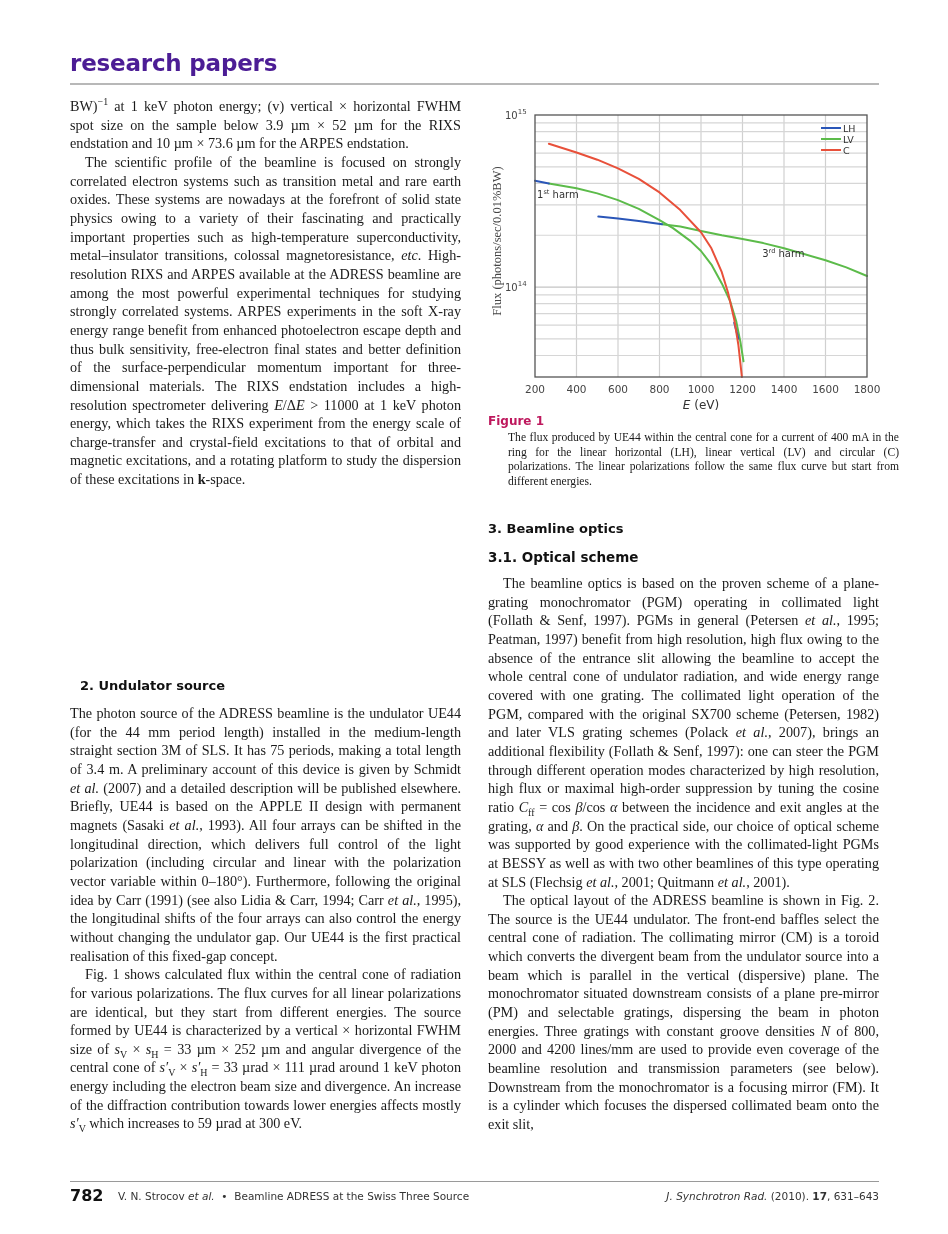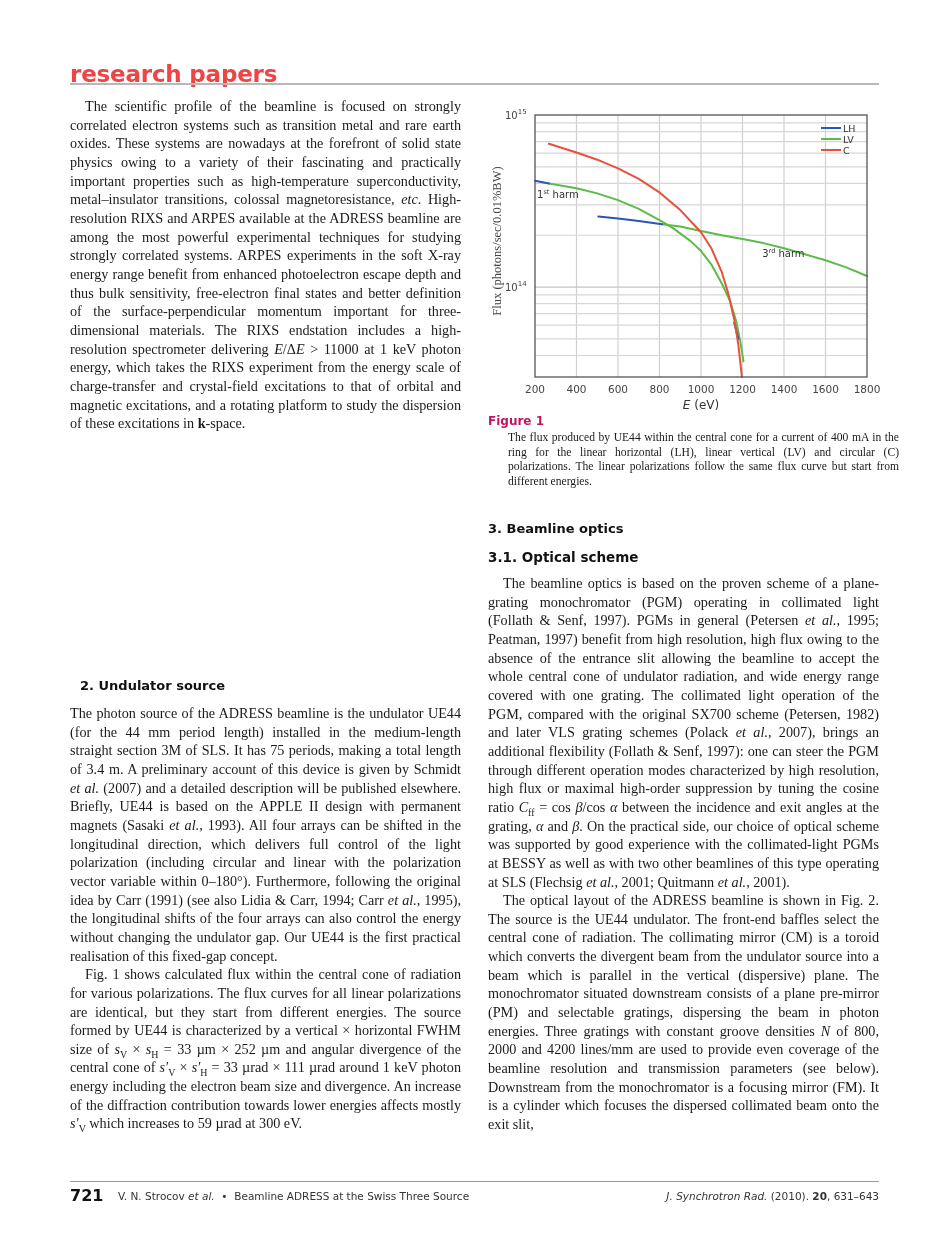--- a/index.html
+++ b/index.html
@@ -1,18 +1,18 @@
 <!DOCTYPE html>
 <html><head>
 <meta charset="utf-8">
 <style>
   html, body { margin: 0; padding: 0; background: #ffffff; }
   body { width: 948px; height: 1234px; position: relative; overflow: hidden; color: #1a1a1a; }
 
-  #running-head { position: absolute; left: 70px; top: 50px; font-family: "DejaVu Sans", sans-serif; font-weight: bold; font-size: 23px; letter-spacing: -0.2px; color: #ef4444; margin-top: 11px; }
+  #running-head { position: absolute; left: 70px; top: 50px; font-family: "DejaVu Sans", sans-serif; font-weight: bold; font-size: 23px; letter-spacing: -0.2px; color: #4c1d95; }
   #head-rule { position: absolute; left: 70px; top: 83px; width: 809px; height: 2px; background: #b8b8b8; }
 
   .col { position: absolute; width: 391px; font-family: "Liberation Serif", serif; font-size: 14.2px; line-height: 18.65px; text-align: justify; color: #1a1a1a; }
   .col p { margin: 0; }
   .col p.indent { text-indent: 15px; }
   #col-left-top { left: 70px; top: 97px; }
   #col-left-bottom { left: 70px; top: 704px; }
   #col-right-bottom { left: 488px; top: 574px; }
 
   .sec-head { position: absolute; font-family: "DejaVu Sans", sans-serif; font-weight: bold; font-size: 13px; color: #111; }
@@ -33,20 +33,21 @@
   .b { font-weight: bold; }
   sup, sub { font-size: 70%; line-height: 0; }
 </style>
 </head>
 <body>
 
 <div id="running-head">research papers</div>
 <div id="head-rule"></div>
 
 <div id="col-left-top" class="col">
+    <p><span>BW)</span><sup>−1</sup><span> at 1 keV photon energy; (v) vertical × horizontal FWHM spot size on the sample below 3.9 µm × 52 µm for the RIXS endstation and 10 µm × 73.6 µm for the ARPES endstation.</span></p>
     <p class="indent"><span>The scientific profile of the beamline is focused on strongly correlated electron systems such as transition metal and rare earth oxides. These systems are nowadays at the forefront of solid state physics owing to a variety of their fascinating and practically important properties such as high-temperature superconductivity, metal–insulator transitions, colossal magnetoresistance, </span><span class="it">etc</span><span>. High-resolution RIXS and ARPES available at the ADRESS beamline are among the most powerful experimental techniques for studying strongly correlated systems. ARPES experiments in the soft X-ray energy range benefit from enhanced photoelectron escape depth and thus bulk sensitivity, free-electron final states and better definition of the surface-perpendicular momentum important for three-dimensional materials. The RIXS endstation includes a high-resolution spectrometer delivering </span><span class="it">E</span><span>/Δ</span><span class="it">E</span><span> &gt; 11000 at 1 keV photon energy, which takes the RIXS experiment from the energy scale of charge-transfer and crystal-field excitations to that of orbital and magnetic excitations, and a rotating platform to study the dispersion of these excitations in </span><span class="b">k</span><span>-space.</span></p>
   </div>
 
 <div id="sec2-title" class="sec-head">2. Undulator source</div>
 <div id="col-left-bottom" class="col">
     <p><span>The photon source of the ADRESS beamline is the undulator UE44 (for the 44 mm period length) installed in the medium-length straight section 3M of SLS. It has 75 periods, making a total length of 3.4 m. A preliminary account of this device is given by Schmidt </span><span class="it">et al.</span><span> (2007) and a detailed description will be published elsewhere. Briefly, UE44 is based on the APPLE II design with permanent magnets (Sasaki </span><span class="it">et al.</span><span>, 1993). All four arrays can be shifted in the longitudinal direction, which delivers full control of the light polarization (including circular and linear with the polarization vector variable within 0–180°). Furthermore, following the original idea by Carr (1991) (see also Lidia &amp; Carr, 1994; Carr </span><span class="it">et al.</span><span>, 1995), the longitudinal shifts of the four arrays can also control the energy without changing the undulator gap. Our UE44 is the first practical realisation of this fixed-gap concept.</span></p>
     <p class="indent"><span>Fig. 1 shows calculated flux within the central cone of radiation for various polarizations. The flux curves for all linear polarizations are identical, but they start from different energies. The source formed by UE44 is characterized by a vertical × horizontal FWHM size of </span><span class="it">s</span><sub>V</sub><span> × </span><span class="it">s</span><sub>H</sub><span> = 33 µm × 252 µm and angular divergence of the central cone of </span><span class="it">s′</span><sub>V</sub><span> × </span><span class="it">s′</span><sub>H</sub><span> = 33 µrad × 111 µrad around 1 keV photon energy including the electron beam size and divergence. An increase of the diffraction contribution towards lower energies affects mostly </span><span class="it">s′</span><sub>V</sub><span> which increases to 59 µrad at 300 eV.</span></p>
   </div>
 
 <div id="fig-block">
@@ -121,15 +122,15 @@
 <div id="fig-caption">The flux produced by UE44 within the central cone for a current of 400 mA in the ring for the linear horizontal (LH), linear vertical (LV) and circular (C) polarizations. The linear polarizations follow the same flux curve but start from different energies.</div>
 
 <div id="sec3-title" class="sec-head">3. Beamline optics</div>
 <div id="sec31-title" class="sec-head">3.1. Optical scheme</div>
 <div id="col-right-bottom" class="col">
     <p class="indent"><span>The beamline optics is based on the proven scheme of a plane-grating monochromator (PGM) operating in collimated light (Follath &amp; Senf, 1997). PGMs in general (Petersen </span><span class="it">et al.</span><span>, 1995; Peatman, 1997) benefit from high resolution, high flux owing to the absence of the entrance slit allowing the beamline to accept the whole central cone of undulator radiation, and wide energy range covered with one grating. The collimated light operation of the PGM, compared with the original SX700 scheme (Petersen, 1982) and later VLS grating schemes (Polack </span><span class="it">et al.</span><span>, 2007), brings an additional flexibility (Follath &amp; Senf, 1997): one can steer the PGM through different operation modes characterized by high resolution, high flux or maximal high-order suppression by tuning the cosine ratio </span><span class="it">C</span><sub>ff</sub><span> = cos </span><span class="it">β</span><span>/cos </span><span class="it">α</span><span> between the incidence and exit angles at the grating, </span><span class="it">α</span><span> and </span><span class="it">β</span><span>. On the practical side, our choice of optical scheme was supported by good experience with the collimated-light PGMs at BESSY as well as with two other beamlines of this type operating at SLS (Flechsig </span><span class="it">et al.</span><span>, 2001; Quitmann </span><span class="it">et al.</span><span>, 2001).</span></p>
     <p class="indent"><span>The optical layout of the ADRESS beamline is shown in Fig. 2. The source is the UE44 undulator. The front-end baffles select the central cone of radiation. The collimating mirror (CM) is a toroid which converts the divergent beam from the undulator source into a beam which is parallel in the vertical (dispersive) plane. The monochromator situated downstream consists of a plane pre-mirror (PM) and selectable gratings, dispersing the beam in photon energies. Three gratings with constant groove densities </span><span class="it">N</span><span> of 800, 2000 and 4200 lines/mm are used to provide even coverage of the beamline resolution and transmission parameters (see below). Downstream from the monochromator is a focusing mirror (FM). It is a cylinder which focuses the dispersed collimated beam onto the exit slit,</span></p>
   </div>
 
 <div id="foot-rule"></div>
-<div id="foot-page">721</div>
+<div id="foot-page">782</div>
 <div id="foot-left"><span>V. N. Strocov </span><span class="it">et al.</span><span style="white-space:pre">  •  </span><span>Beamline ADRESS at the Swiss Three Source</span></div>
-<div id="foot-right"><span class="it">J. Synchrotron Rad.</span><span style="white-space:pre"> (2010). </span><span class="b">20</span><span>, 631–643</span></div>
+<div id="foot-right"><span class="it">J. Synchrotron Rad.</span><span style="white-space:pre"> (2010). </span><span class="b">17</span><span>, 631–643</span></div>
 
 </body></html>

